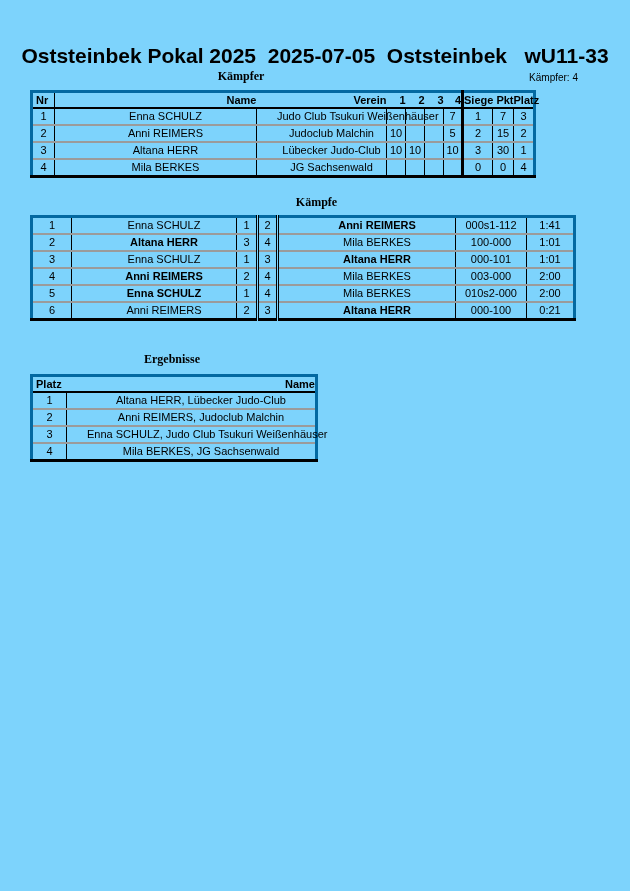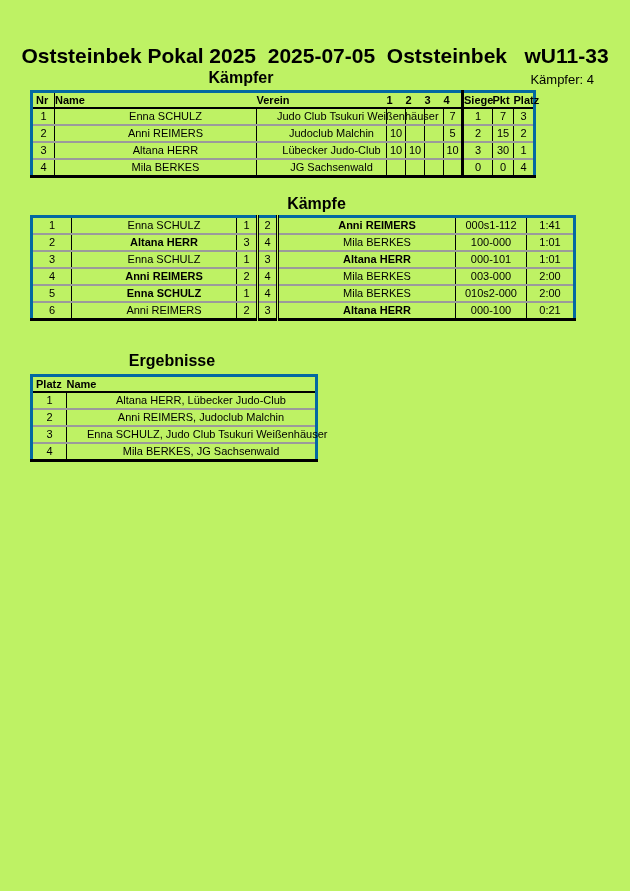--- a/index.html
+++ b/index.html
@@ -1,42 +1,42 @@
 <!DOCTYPE html>
 <html><head>
 <meta charset="utf-8">
 <style>
   html,body { margin:0; padding:0; background:#fff; }
   .page {
-    position:relative; width:630px; height:891px; background:#bef264;
+    position:relative; width:630px; height:891px; background:#7dd3fc;
     font-family:"Liberation Sans", sans-serif; color:#000;
   }
   .main-title {
     position:absolute; top:44px; left:0; width:630px;
     text-align:center; font-size:21px; font-weight:bold; white-space:pre;
   }
   .section-title {
     position:absolute; transform:translateX(-50%);
-    font-size:16px; font-weight:bold; white-space:nowrap;
+    font-size:12px; font-weight:bold; white-space:nowrap;font-family:Liberation Serif, serif;
   }
   .st-fighters { left:241px; top:69px; }
   .st-matches  { left:297px; top:195px;padding-left:39px; }
   .st-results  { left:172px; top:352px; }
   .fighter-count {
-    position:absolute; top:72px; right:36px; font-size:13px; white-space:nowrap;padding-left:40px;
+    position:absolute; top:72px; right:52px; font-size:10px; white-space:nowrap;padding-left:40px;
   }
   table {
     position:absolute; border-collapse:collapse; table-layout:fixed;
     border:3px solid #0369a1; font-size:11px; line-height:1.1;
   }
   .t-fighters { left:30px; top:90px;  width:503px; }
   .t-matches  { left:30px; top:215px; width:543px; }
   .t-results  { left:30px; top:374px; width:285px; }
   th {
-    height:14px; padding:0; font-weight:bold; text-align:left;
+    height:14px; padding:0; font-weight:bold; text-align:right;
     border-bottom:2px solid #000; overflow:visible; white-space:nowrap;
   }
   td {
     height:15px; padding:0; text-align:center;
     border-bottom:2px solid #9b9b9b; white-space:nowrap; overflow:visible;
   }
   tr:last-child td { border-bottom:3px solid #000; }
   th.hleft { text-align:left; padding-left:3px; }
   td.cleft { text-align:center; padding-left:20px; }
   .br1 { border-right:1px solid #000; }

